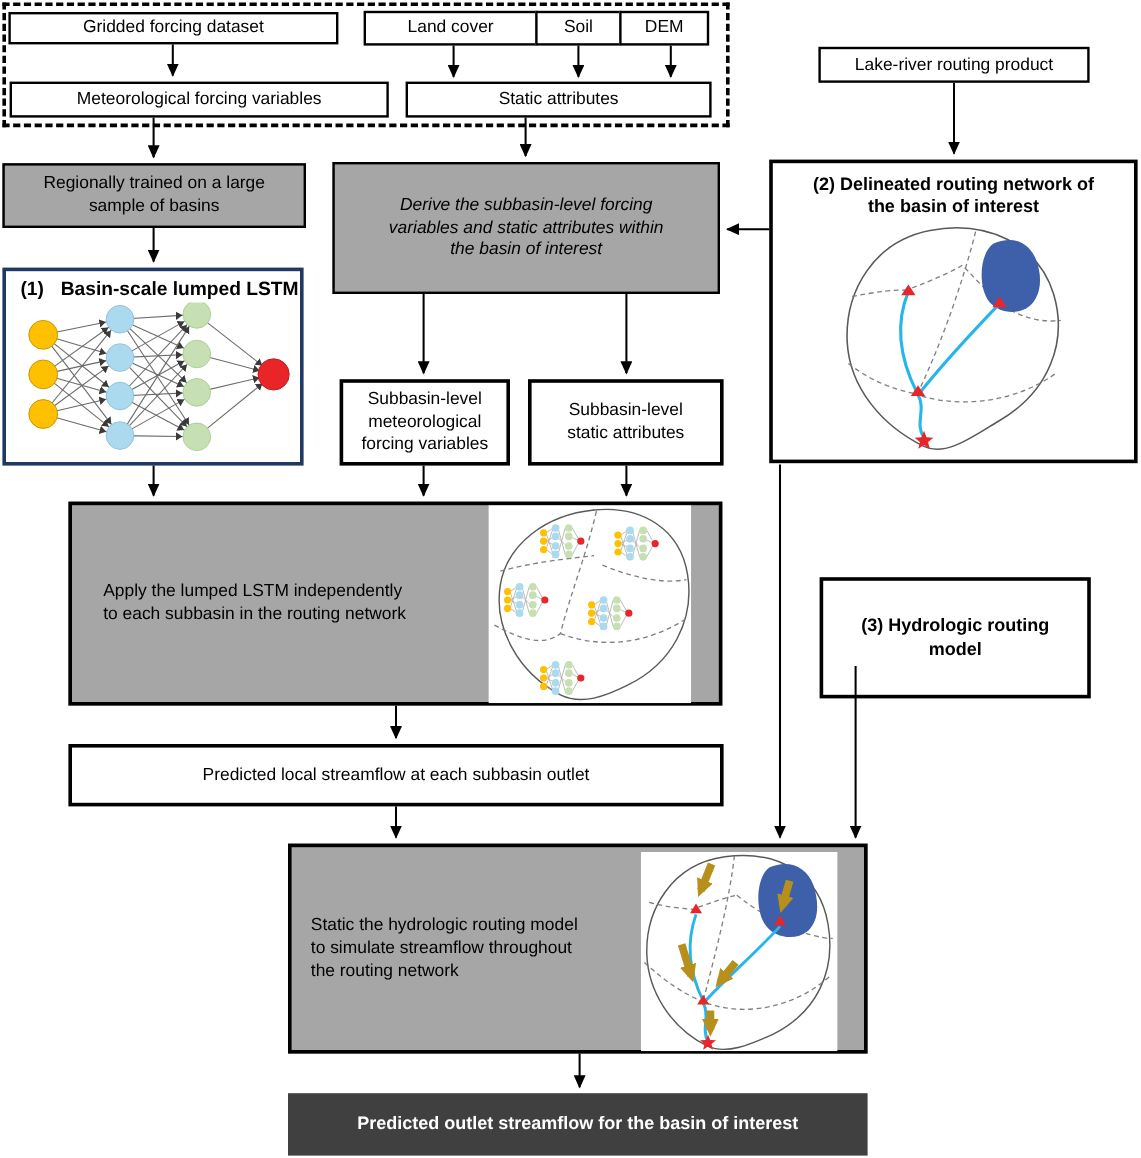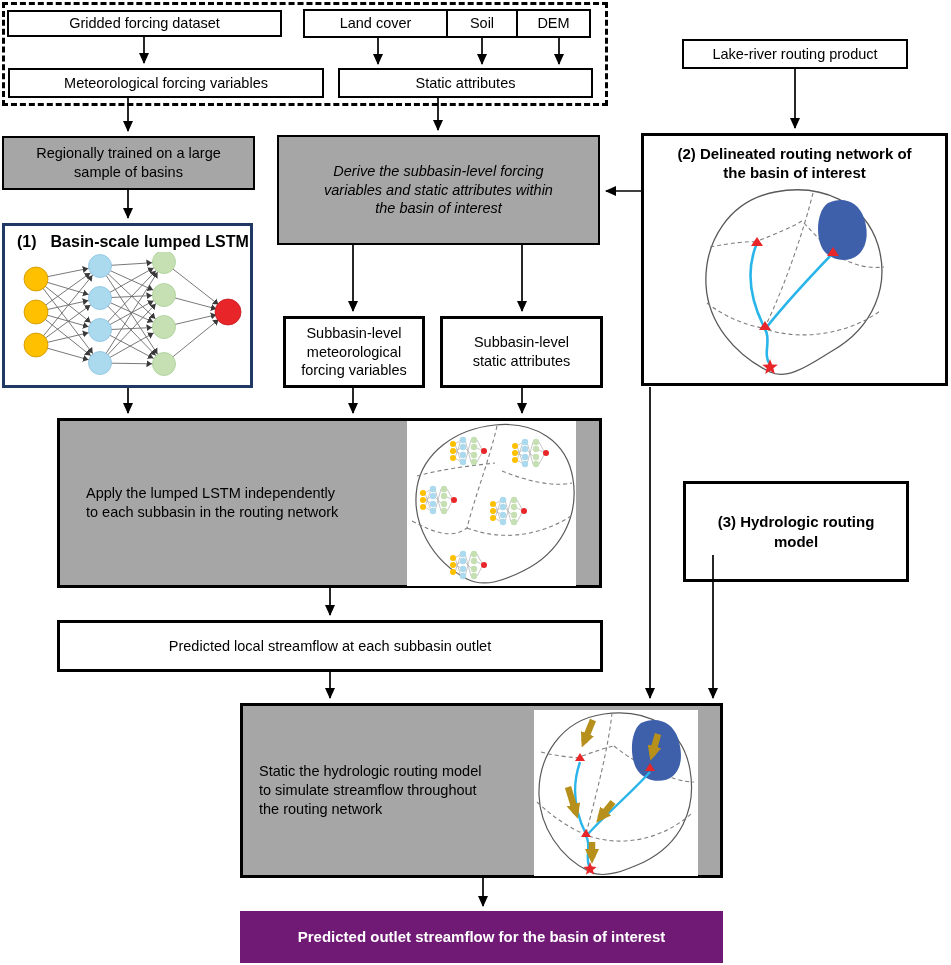--- a/index.html
+++ b/index.html
@@ -16,21 +16,21 @@
   .thick { border-width:3px; }
   .gray { background:#a6a6a6; }
   .dashed-group {
     position:absolute; box-sizing:border-box; border:3px dashed #000; background:transparent;
   }
   .navy { border:3px solid #1f3864; }
   .txt {
     position:absolute; display:flex; align-items:center; text-align:left;
     font-size:14.5px; line-height:1.32;
   }
-  .black-box { background:#701a75; color:#fff; border:none; font-weight:bold; font-size:15px; }
+  .black-box { background:#404040; color:#fff; border:none; font-weight:bold; font-size:15px; }
   .title-top { align-items:flex-start; padding-top:8px; font-weight:bold; font-size:15px; }
   svg.ill { position:absolute; pointer-events:none; }
   #overlay { position:absolute; left:0; top:0; pointer-events:none; z-index:6; }
   .b2-title { max-width:285px; }
   .b3 { font-weight:bold; font-size:15px; }
   .b3 span { display:block; max-width:175px; }
 </style>
 </head>
 <body>
 

